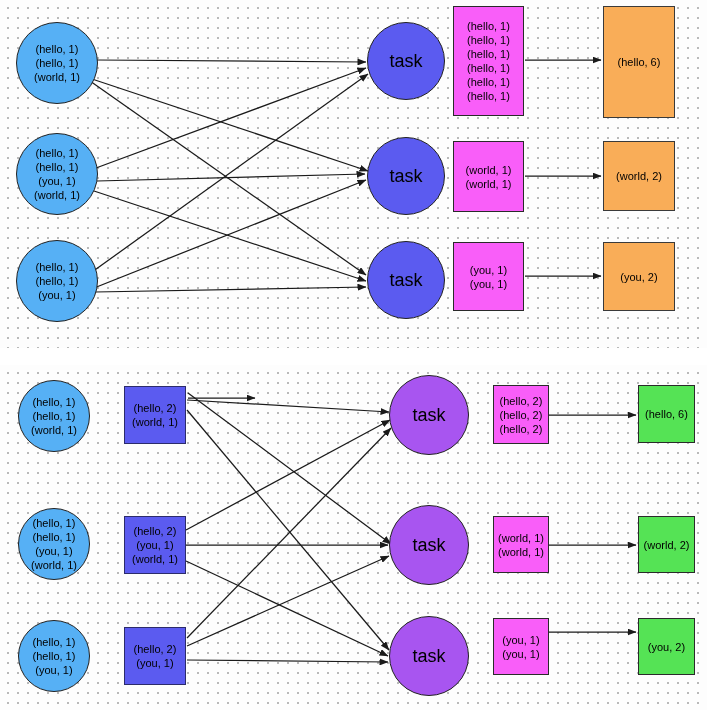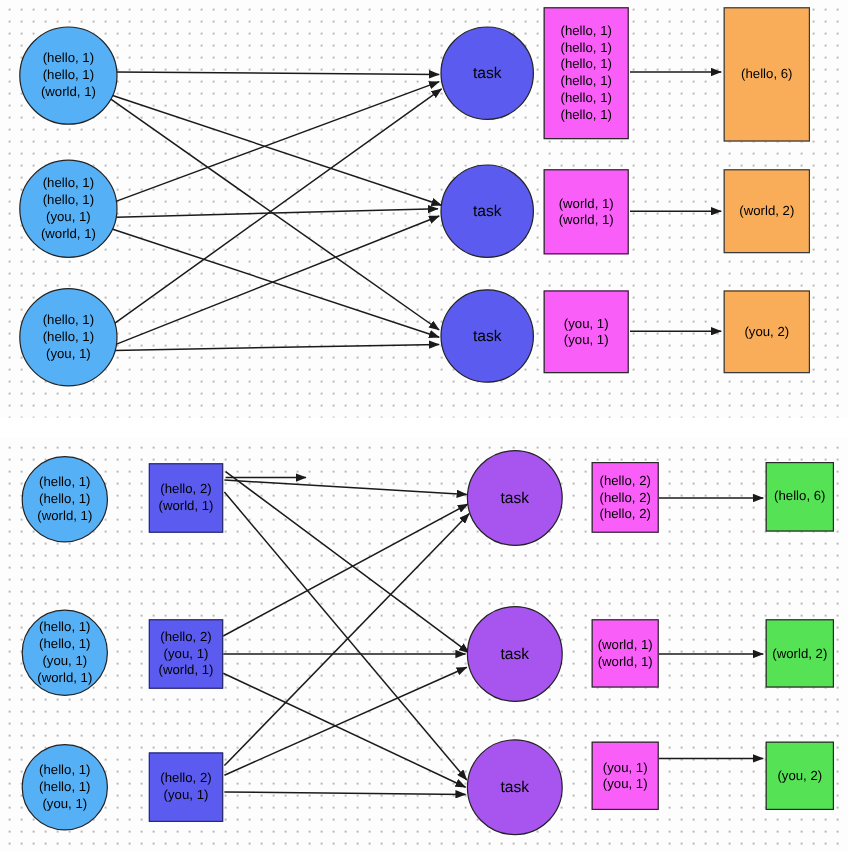--- a/index.html
+++ b/index.html
@@ -56,21 +56,21 @@
   .rect        { border: 1.6px solid #333333; }
 
   .c-input     { background: #56b0f5; }
   .c-task-blue { background: #5b5bf0; }
   .c-task-purp { background: #a855f0; }
   .c-magenta   { background: #f95ef9; border-color: #2a2a2a; }
   .c-orange    { background: #f9ad58; border-color: #3a3a3a; }
   .c-indigo    { background: #5b5bf0; border-color: #2b2b6b; }
   .c-green     { background: #55e355; border-color: #2a2a2a; }
 
-  .tasklabel { font-size: 13px; }
+  .tasklabel { font-size: 18px; }
 </style>
 </head>
 <body>
 
 <div id="canvas">
 
   <div class="panel" id="panel-top"></div>
   <div class="panel" id="panel-bottom"></div>
 
   <svg class="edges" viewBox="0 0 707 710">

